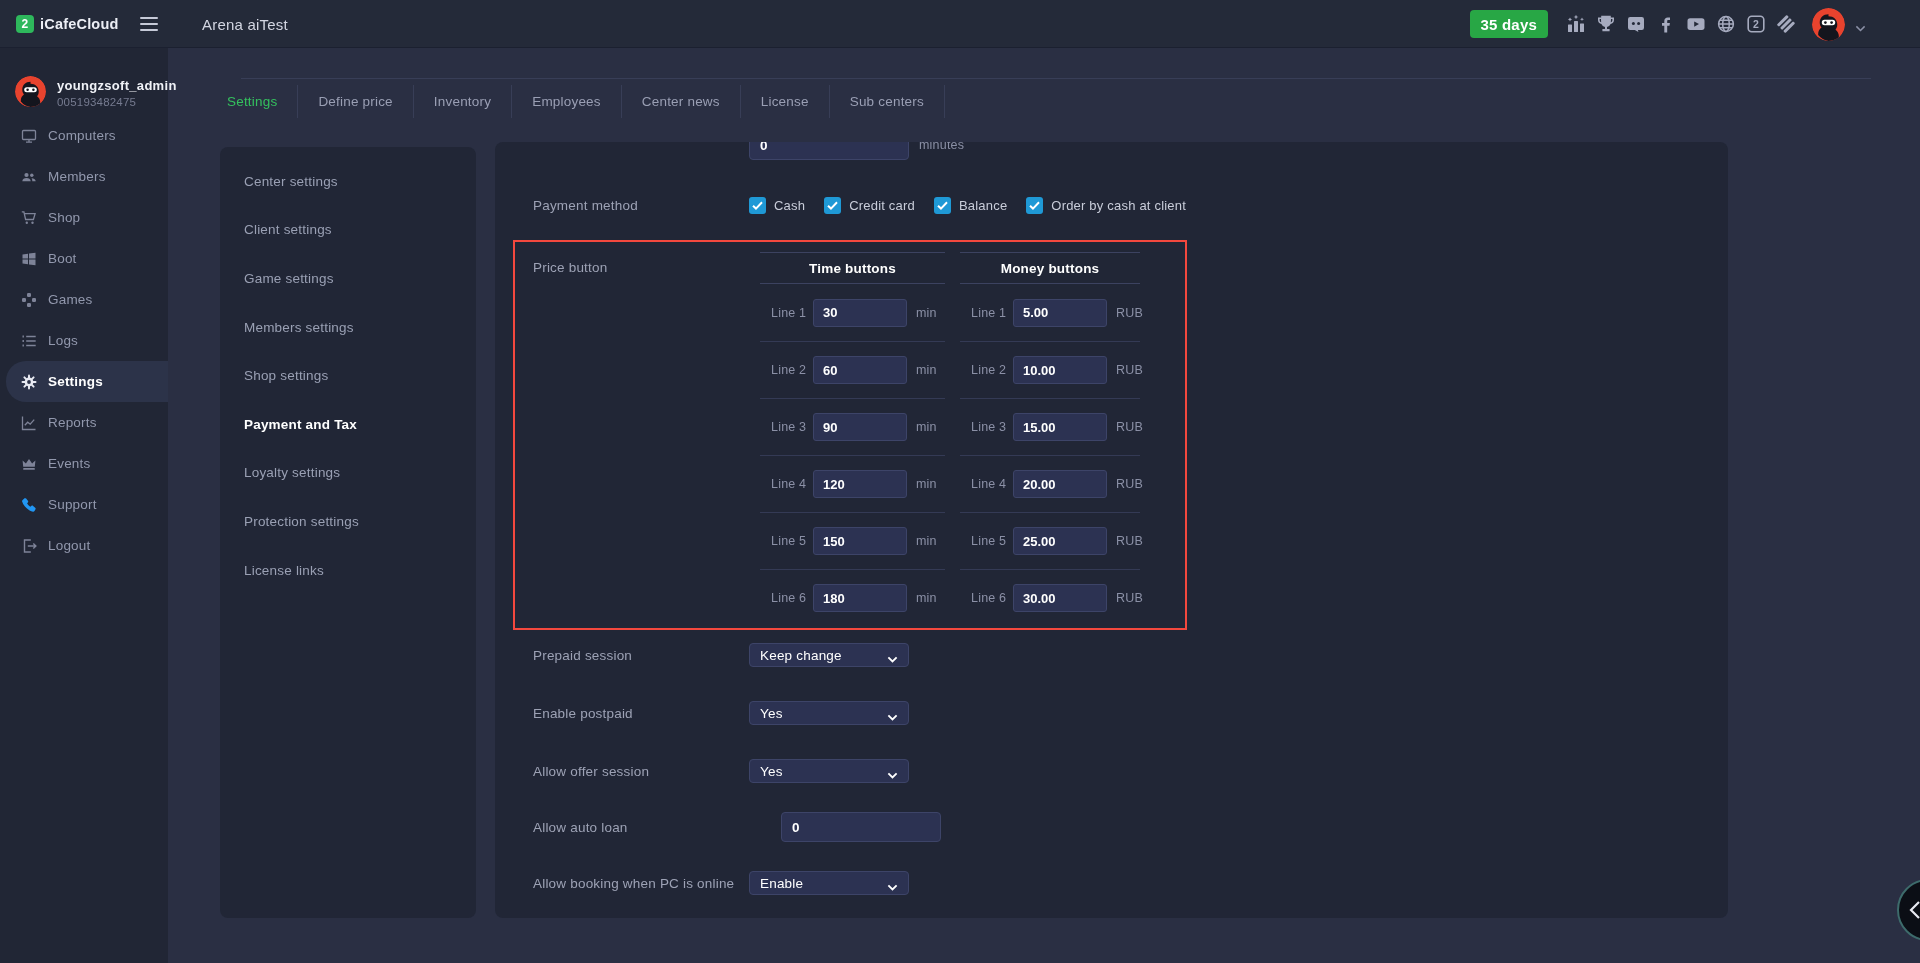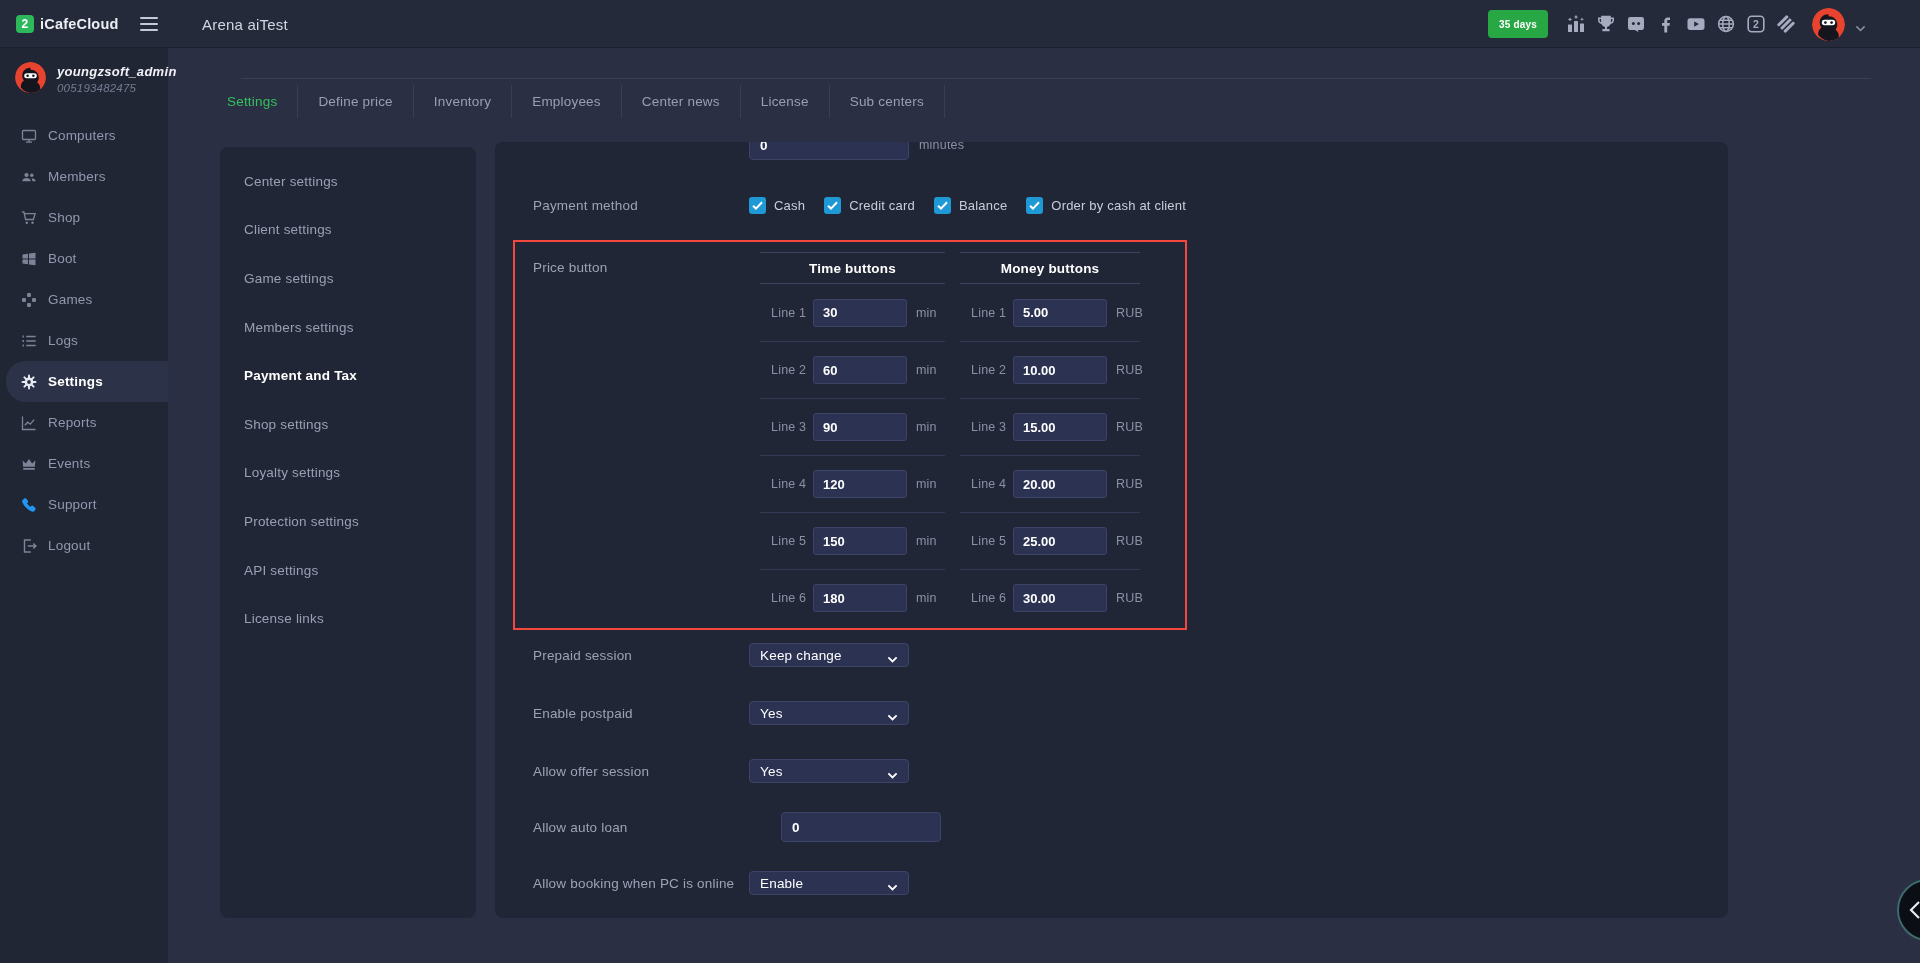--- a/index.html
+++ b/index.html
@@ -20,30 +20,30 @@
     color:#fff; font-weight:bold; font-size:12px; }
   .brand-text { margin-left:6px; font-size:14.5px; font-weight:bold; color:#eceef5; }
   .burger { position:absolute; left:140px; top:17px; width:18px; height:14px;
     display:flex; flex-direction:column; justify-content:space-between; cursor:pointer; }
   .burger span { height:2px; background:#c6cad8; border-radius:1px; }
   .page-title { position:absolute; left:202px; top:0; height:48px; display:flex;
     align-items:center; font-size:15px; color:#d3d6e2; }
   .topbar-right { position:absolute; right:54px; top:0; height:48px;
     display:flex; align-items:center; gap:10px; }
   .days-badge { height:28px; padding:0 11px; background:#28a745; border-radius:4px;
-    color:#fff; font-size:10px; font-weight:bold; display:flex; align-items:center;
+    color:#fff; font-size:15px; font-weight:bold; display:flex; align-items:center;
     margin-right:8px; cursor:pointer; }
   .tb-icon { width:20px; height:20px; color:#a6abbf; display:flex; cursor:pointer; }
   .tb-icon svg { width:100%; height:100%; }
   .avatar-sm { width:33px; height:33px; border-radius:50%; overflow:hidden; margin-left:6px; cursor:pointer; }
   .tb-chev { width:11px; height:8px; color:#8b90a6; cursor:pointer; }
   
   .sidebar { position:absolute; top:48px; left:0; width:168px; height:915px;
     background:#212635; z-index:20; }
-  .user { position:absolute; top:14px; left:15px; display:flex;font-style:italic; }
+  .user { position:absolute; top:28px; left:15px; display:flex; }
   .user-avatar { width:31px; height:31px; border-radius:50%; overflow:hidden; }
   .user-meta { margin-left:11px; padding-top:2px; }
   .user-name { font-size:13px; font-weight:bold; color:#f0f2f7; letter-spacing:.3px; }
   .user-id { font-size:11.5px; color:#767b90; margin-top:3px; }
   .menu { position:absolute; top:67px; left:0; right:0; }
   .menu-item { height:41px; display:flex; align-items:center; padding-left:21px;
     color:#9298ad; font-size:13.5px; cursor:pointer; }
   .menu-item .mi { width:16px; height:16px; margin-right:11px; display:flex; color:#7e8398; }
   .menu-item .mi svg { width:100%; height:100%; }
   .menu-item.active { background:#2c3349; color:#fff; font-weight:bold;
@@ -342,25 +342,24 @@
   <div class="tab-sep"></div>
   <div class="tab">Sub centers</div>
   <div class="tab-sep"></div>
 </div>
 
 <div class="submenu-panel">
   <div class="smi">Center settings</div>
   <div class="smi">Client settings</div>
   <div class="smi">Game settings</div>
   <div class="smi">Members settings</div>
+  <div class="smi">Shop settings</div>
   <div class="smi active">Payment and Tax</div>
-  <div class="smi">Shop settings</div>
   <div class="smi">Loyalty settings</div>
   <div class="smi">Protection settings</div>
-  <div class="smi">API settings</div>
   <div class="smi">License links</div>
 </div>
 
 <div class="content-panel">
 
   <div class="row r-top">
     <input class="txt-input" type="text" value="0" style="">
     <span class="unit">minutes</span>
   </div>
 

